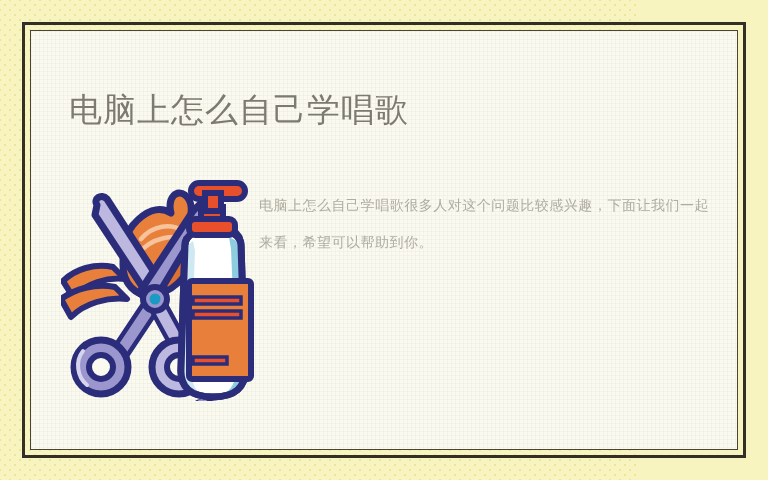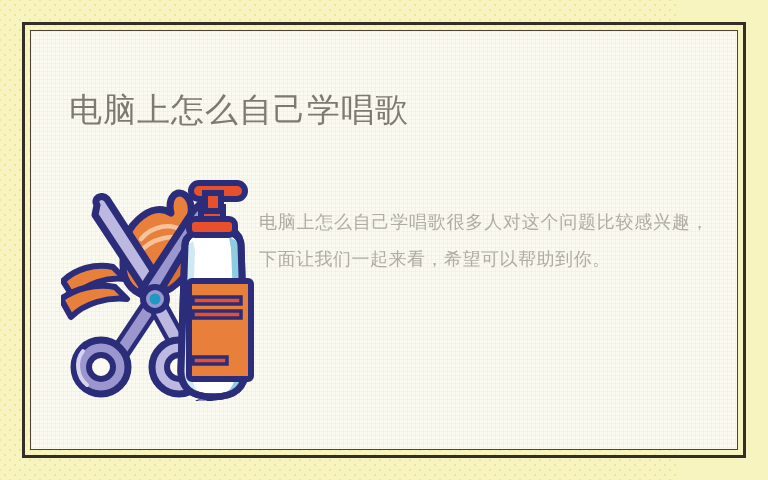--- a/index.html
+++ b/index.html
@@ -13,21 +13,20 @@
   
   #page{
     position:relative;
     width:636px;height:480px;
     background-color:#F7F4BF;
     background-image:
       radial-gradient(circle, #EDE59A 0.9px, transparent 1.1px),
       radial-gradient(circle, #EDE59A 0.9px, transparent 1.1px);
     background-size:10px 10px, 10px 10px;
     background-position:0 0, 5px 5px;
-    padding-left:40px;
   }
 
   
   #frame-outer{
     position:absolute;
     left:22px;top:22px;
     width:724px;height:436px;
     box-sizing:border-box;
     border:3px solid #332F27;
     background:transparent;
@@ -68,24 +67,24 @@
 
   #illustration{
     position:absolute;
     left:30px;top:10px;
     width:196px;height:230px;
   }
   #illustration svg{display:block;width:196px;height:230px;}
 
   #paragraph{
     position:absolute;
-    left:228px;top:24px;
+    left:228px;top:12px;
     width:450px;
     font-family:"DejaVu Serif","Liberation Serif",serif;
-    font-size:18px;
+    font-size:14px;
     line-height:37px;
     color:#AFACA0;
     letter-spacing:0.5px;
     text-align:justify;
     text-justify:inter-character;
   }
 </style>
 </head>
 <body>
 

